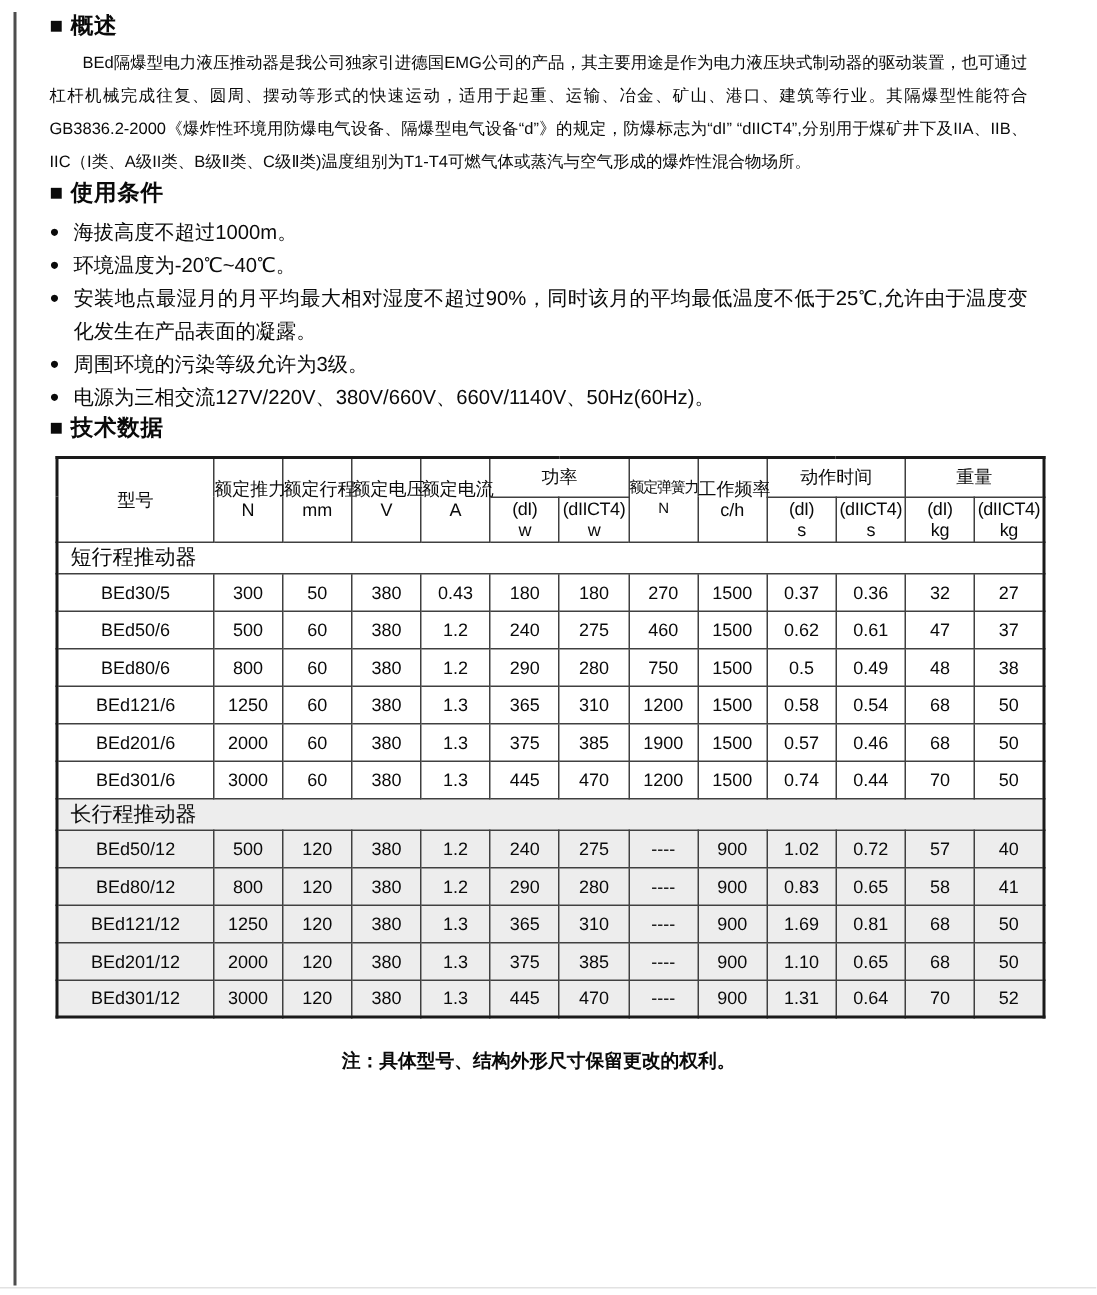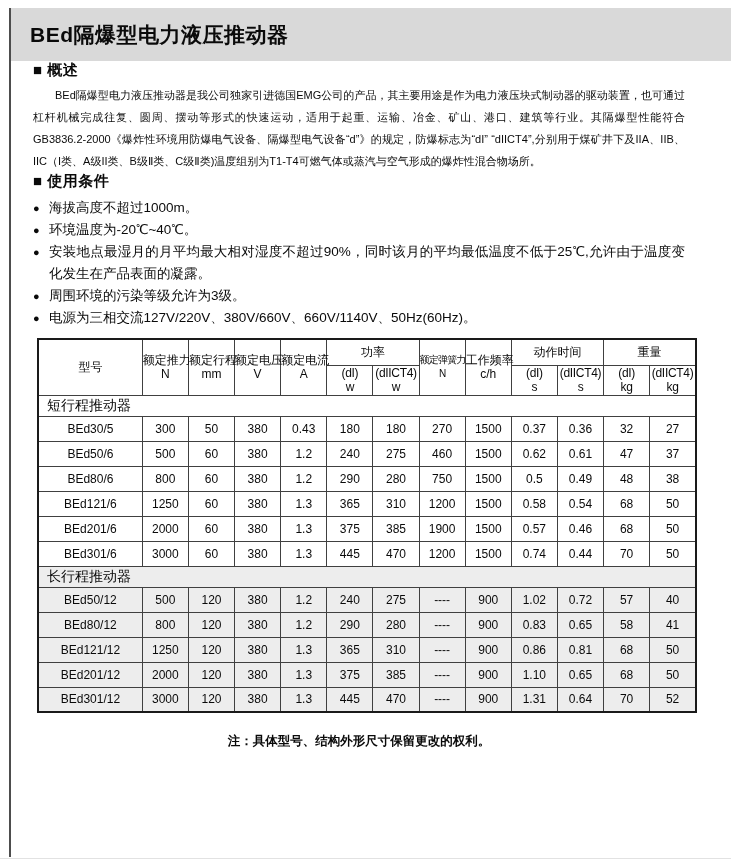--- a/index.html
+++ b/index.html
@@ -80,23 +80,20 @@
     position: absolute; left: 0; right: 0; bottom: 4px;
     border-top: 1px solid #e2e2e2;
   }
 </style>
 </head>
 <body>
 
 <div class="page">
   <div class="page-frame">
 
-    <header class="title-bar">
-      <h1>BEd隔爆型电力液压推动器</h1>
-    </header>
 
     <div class="content">
 
       <h2 class="sec h-overview">■ 概述</h2>
       <p class="para">BEd隔爆型电力液压推动器是我公司独家引进德国EMG公司的产品，其主要用途是作为电力液压块式制动器的驱动装置，也可通过杠杆机械完成往复、圆周、摆动等形式的快速运动，适用于起重、运输、冶金、矿山、港口、建筑等行业。其隔爆型性能符合GB3836.2-2000《爆炸性环境用防爆电气设备、隔爆型电气设备“d”》的规定，防爆标志为“dI” “dIICT4”,分别用于煤矿井下及IIA、IIB、IIC（I类、A级II类、B级Ⅱ类、C级Ⅱ类)温度组别为T1-T4可燃气体或蒸汽与空气形成的爆炸性混合物场所。</p>
 
       <h2 class="sec h-conditions">■ 使用条件</h2>
       <div class="bullets">
           <div class="bullet">
             <span class="dot">●</span>
@@ -113,20 +110,21 @@
           <div class="bullet">
             <span class="dot">●</span>
             <span class="btext">周围环境的污染等级允许为3级。</span>
           </div>
           <div class="bullet">
             <span class="dot">●</span>
             <span class="btext">电源为三相交流127V/220V、380V/660V、660V/1140V、50Hz(60Hz)。</span>
           </div>
         </div>
 
+      <h2 class="sec h-technical">■ 技术数据</h2>
 
       <table class="tech">
         <colgroup>
           <col class="c-model">
           <col class="c-val">
             <col class="c-val">
             <col class="c-val">
             <col class="c-val">
           <col class="c-val">
             <col class="c-val">
@@ -301,21 +299,21 @@
             <tr class="shaded">
               <td>BEd121/12</td>
               <td>1250</td>
               <td>120</td>
               <td>380</td>
               <td>1.3</td>
               <td>365</td>
               <td>310</td>
               <td>----</td>
               <td>900</td>
-              <td>0.86</td>
+              <td>1.69</td>
               <td>0.81</td>
               <td>68</td>
               <td>50</td>
             </tr>
             <tr class="shaded">
               <td>BEd201/12</td>
               <td>2000</td>
               <td>120</td>
               <td>380</td>
               <td>1.3</td>

